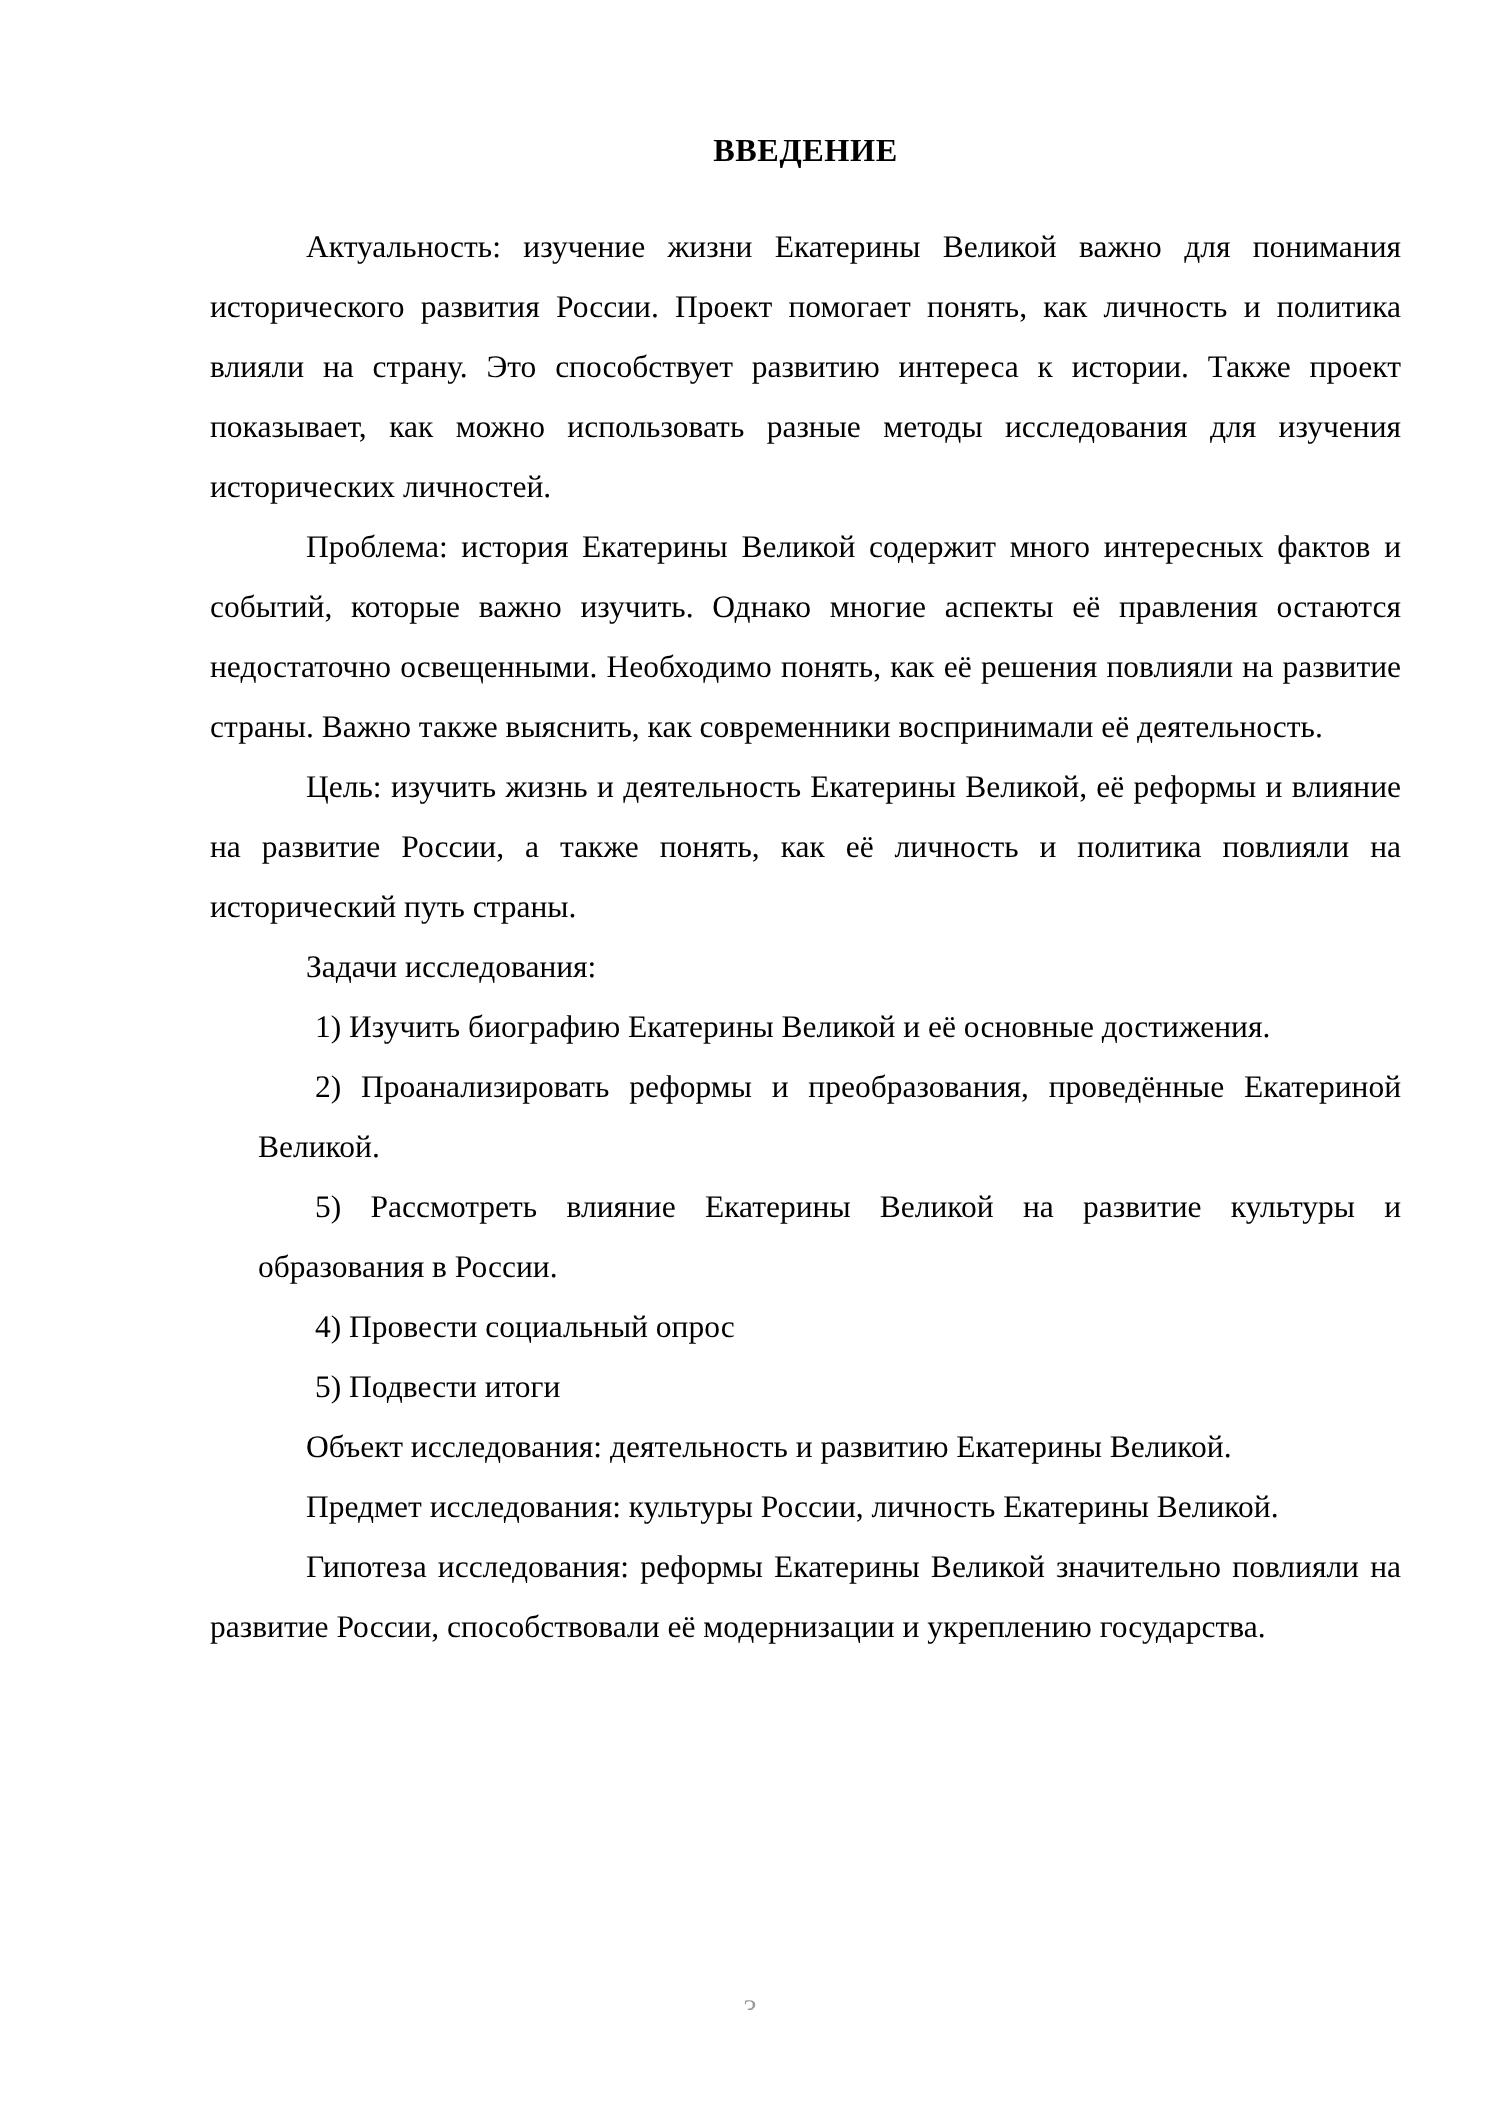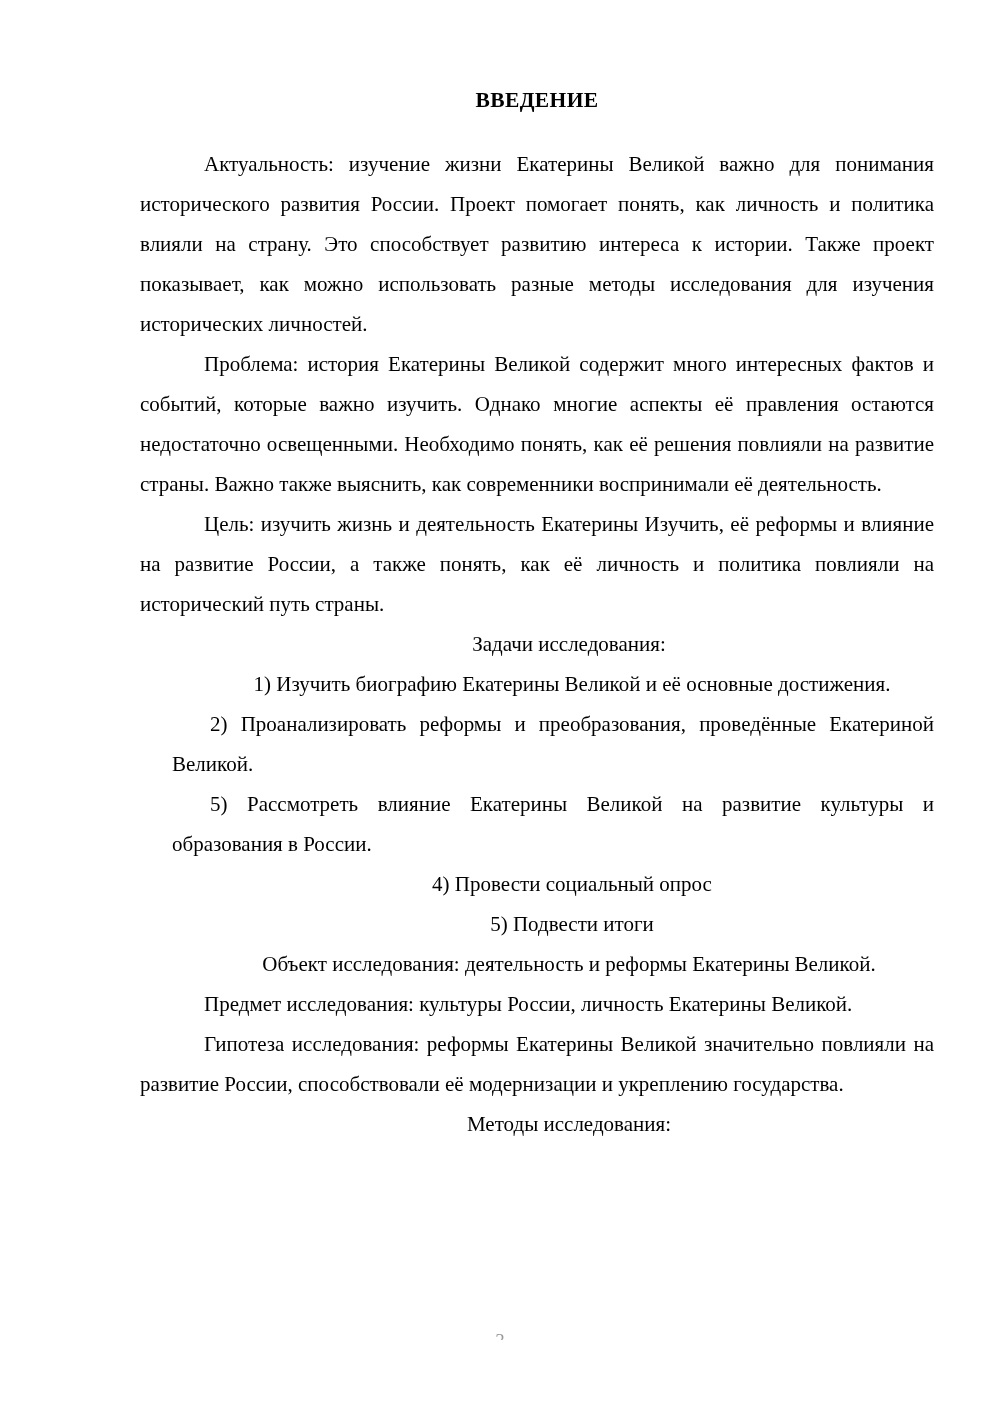--- a/index.html
+++ b/index.html
@@ -37,21 +37,21 @@
     font-size: 21px;
     line-height: 40px;
     text-align: justify;
     text-justify: inter-word;
     text-indent: 64px;
     hyphens: none;
     font-family: Liberation Serif, serif;
     -webkit-hyphens: none;
   }
   p.para.last-left {
-    text-align: center;
+    text-align: left;
   }
   p.para.list-item {
     text-indent: 38px;
     margin-left: 32px;
   }
   .page-number {
     position: absolute;
     left: 0;
     right: 0;
     top: 1330px;
@@ -67,40 +67,39 @@
 <div class="page">
 
   <div class="content">
 
     <h1 class="doc-title" id="heading-el">ВВЕДЕНИЕ</h1>
 
     <p class="para">Актуальность: изучение жизни Екатерины Великой важно для понимания исторического развития России. Проект помогает понять, как личность и политика влияли на страну. Это способствует развитию интереса к истории. Также проект показывает, как можно использовать разные методы исследования для изучения исторических личностей.</p>
 
     <p class="para">Проблема: история Екатерины Великой содержит много интересных фактов и событий, которые важно изучить. Однако многие аспекты её правления остаются недостаточно освещенными. Необходимо понять, как её решения повлияли на развитие страны. Важно также выяснить, как современники воспринимали её деятельность.</p>
 
-    <p class="para">Цель: изучить жизнь и деятельность Екатерины Изучить, её реформы и влияние на развитие России, а также понять, как её личность и политика повлияли на исторический путь страны.</p>
+    <p class="para">Цель: изучить жизнь и деятельность Екатерины Великой, её реформы и влияние на развитие России, а также понять, как её личность и политика повлияли на исторический путь страны.</p>
 
     <p class="para last-left">Задачи исследования:</p>
 
     <p class="para list-item last-left">1) Изучить биографию Екатерины Великой и её основные достижения.</p>
 
     <p class="para list-item">2) Проанализировать реформы и преобразования, проведённые Екатериной Великой.</p>
 
     <p class="para list-item">5) Рассмотреть влияние Екатерины Великой на развитие культуры и образования в России.</p>
 
     <p class="para list-item last-left">4) Провести социальный опрос</p>
 
     <p class="para list-item last-left">5) Подвести итоги</p>
 
-    <p class="para last-left">Объект исследования: деятельность и реформы Екатерины Великой.</p>
+    <p class="para last-left">Объект исследования: деятельность и развитию Екатерины Великой.</p>
 
     <p class="para">Предмет исследования: культуры России, личность Екатерины Великой.</p>
 
     <p class="para">Гипотеза исследования: реформы Екатерины Великой значительно повлияли на развитие России, способствовали её модернизации и укреплению государства.</p>
 
-    <p class="para last-left">Методы исследования:</p>
 
 
   </div>
 
   <div class="page-number">3</div>
 
 </div>
 
 </body></html>

